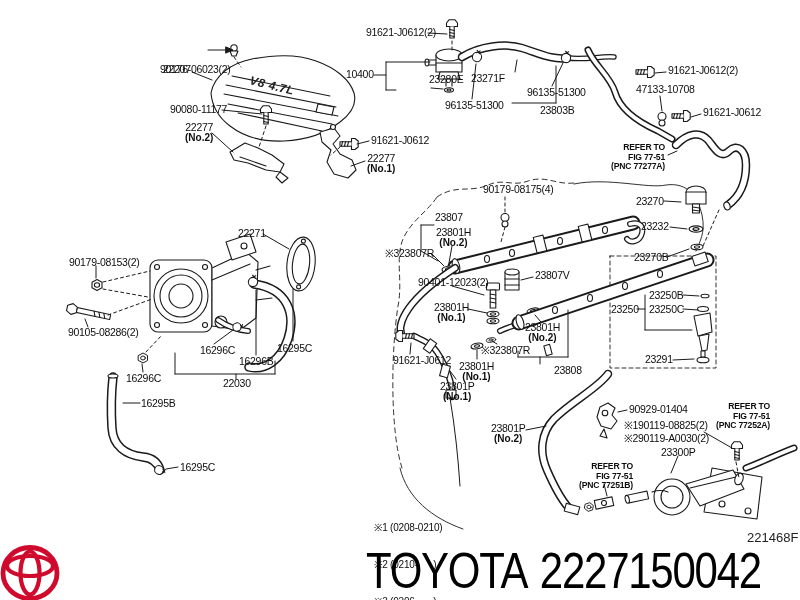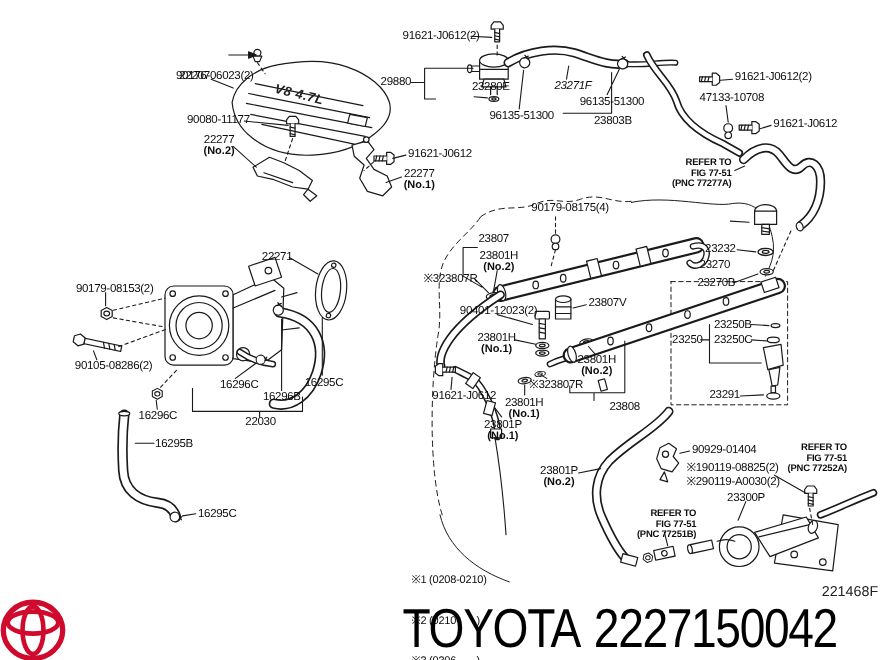--- a/index.html
+++ b/index.html
@@ -340,39 +340,39 @@
     <ellipse cx="30" cy="573" rx="9.5" ry="21.5" stroke-width="4.2"></ellipse>
   </g>
 </svg>
 
 <div id="labels">
       <div class="lbl" style="left: 160px; top: 44px; margin-top: 20px;"><div>90176-06023(2)</div></div>
       <div class="lbl" style="left: 163px; top: 64px;"><div>22207</div></div>
       <div class="lbl" style="left: 170px; top: 104px;"><div>90080-11177</div></div>
       <div class="lbl" style="left: 185px; top: 122px;"><div>22277</div><div class="sub">(No.2)</div></div>
       <div class="lbl" style="left: 366px; top: 27px;"><div>91621-J0612(2)</div></div>
-      <div class="lbl" style="left: 346px; top: 69px;"><div>29880</div></div>
+      <div class="lbl" style="left: 346px; top: 69px;"><div>10400</div></div>
       <div class="lbl" style="left: 397px; top: 74px; margin-left: 32px;"><div>23280E</div></div>
       <div class="lbl" style="left: 445px; top: 100px;"><div>96135-51300</div></div>
-      <div class="lbl" style="left: 504px; top: 73px; font-style: italic;"><div>23271F</div></div>
+      <div class="lbl" style="left: 471px; top: 73px;"><div>23271F</div></div>
       <div class="lbl" style="left: 527px; top: 87px;"><div>96135-51300</div></div>
       <div class="lbl" style="left: 540px; top: 105px;"><div>23803B</div></div>
       <div class="lbl" style="left: 668px; top: 65px;"><div>91621-J0612(2)</div></div>
       <div class="lbl" style="left: 636px; top: 84px;"><div>47133-10708</div></div>
       <div class="lbl" style="left: 703px; top: 107px;"><div>91621-J0612</div></div>
       <div class="lbl" style="left: 371px; top: 135px;"><div>91621-J0612</div></div>
       <div class="lbl" style="left: 367px; top: 153px;"><div>22277</div><div class="sub">(No.1)</div></div>
       <div class="lbl refer" style="left: 611px; top: 143px;"><div>REFER TO</div><div>FIG 77-51</div><div>(PNC 77277A)</div></div>
       <div class="lbl" style="left: 483px; top: 184px;"><div>90179-08175(4)</div></div>
       <div class="lbl" style="left: 435px; top: 212px;"><div>23807</div></div>
       <div class="lbl" style="left: 436px; top: 227px;"><div>23801H</div><div class="sub">(No.2)</div></div>
       <div class="lbl" style="left: 385px; top: 248px;"><div>※323807R</div></div>
       <div class="lbl" style="left: 418px; top: 277px; text-align: right;"><div>90401-12023(2)</div></div>
       <div class="lbl" style="left: 535px; top: 270px;"><div>23807V</div></div>
-      <div class="lbl" style="left: 636px; top: 196px; margin-top: 40px;"><div>23270</div></div>
+      <div class="lbl" style="left: 636px; top: 196px;"><div>23270</div></div>
       <div class="lbl" style="left: 641px; top: 221px;"><div>23232</div></div>
       <div class="lbl" style="left: 634px; top: 252px;"><div>23270B</div></div>
       <div class="lbl" style="left: 649px; top: 290px;"><div>23250B</div></div>
       <div class="lbl" style="left: 611px; top: 304px;"><div>23250</div></div>
       <div class="lbl" style="left: 649px; top: 304px;"><div>23250C</div></div>
       <div class="lbl" style="left: 645px; top: 354px;"><div>23291</div></div>
       <div class="lbl" style="left: 434px; top: 302px;"><div>23801H</div><div class="sub">(No.1)</div></div>
       <div class="lbl" style="left: 525px; top: 322px;"><div>23801H</div><div class="sub">(No.2)</div></div>
       <div class="lbl" style="left: 481px; top: 345px;"><div>※323807R</div></div>
       <div class="lbl" style="left: 459px; top: 361px;"><div>23801H</div><div class="sub">(No.1)</div></div>

